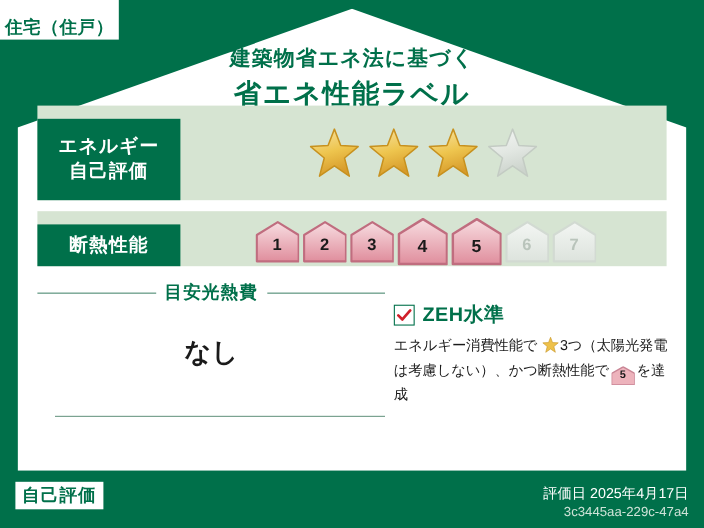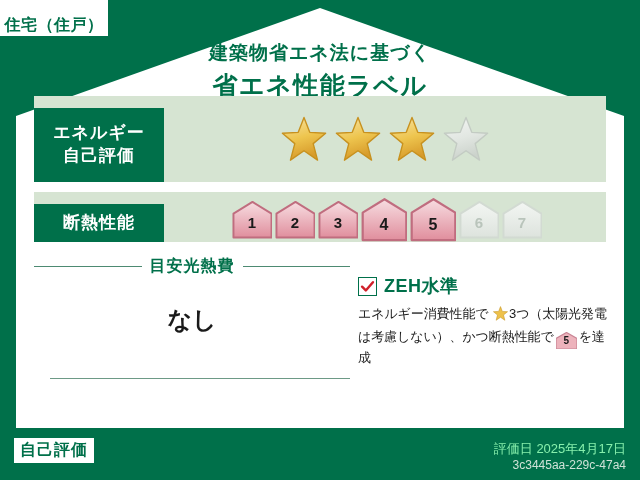--- a/index.html
+++ b/index.html
@@ -289,21 +289,21 @@
     top: 16px;
     font-size: 12px;
     color: #ffffff;
     white-space: nowrap;
   }
   #eval-date {
     position: absolute;
     right: 14px;
     top: 12px;
     font-size: 13px;
-    color: #86efac;
+    color: #ffffff;
     white-space: nowrap;
   }
   #eval-id {
     position: absolute;
     right: 14px;
     top: 30px;
     font-size: 12px;
     color: #cfe3d8;
     white-space: nowrap;
   }

